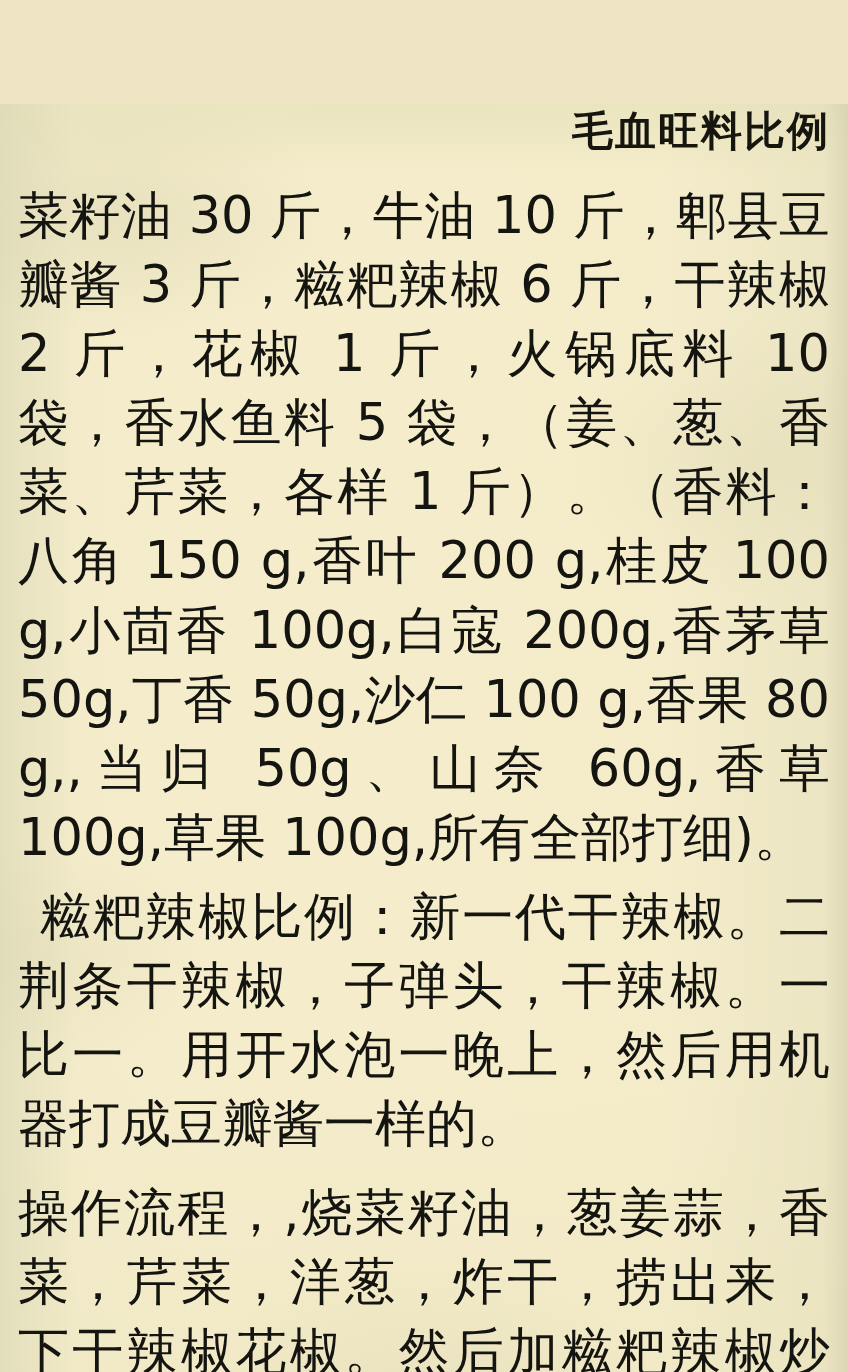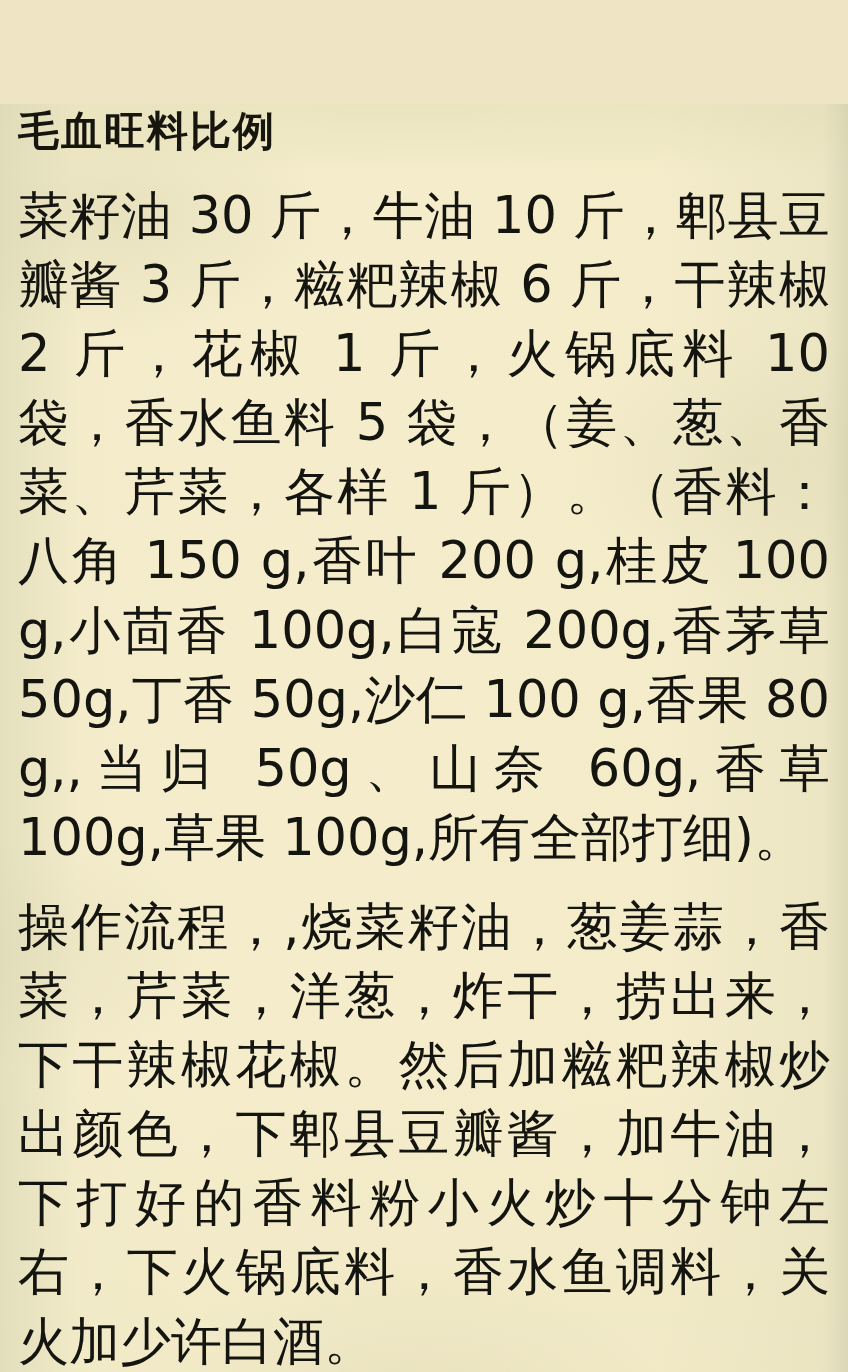--- a/index.html
+++ b/index.html
@@ -52,21 +52,21 @@
       radial-gradient(ellipse 220px 160px at 6% 62%, rgba(200,197,160,0.16), rgba(200,197,160,0) 72%);
   }
 
   .content {
     position: relative;
     z-index: 2;
     padding: 0 18px;
   }
 
   .doc-title {
-    text-align: left;
+    text-align: right;
     font-size: 41px;
     font-weight: 700;
     color: #16160f;
     letter-spacing: 2px;
     margin: 104px 0 22px 0;
     font-family: "DejaVu Sans", "Liberation Sans", sans-serif;
   }
 
   .para {
     font-size: 51px;
@@ -91,18 +91,19 @@
 </head>
 <body>
 
 <div class="page">
   <div class="content">
 
     <h1 class="doc-title">毛血旺料比例</h1>
 
     <p class="para">菜籽油 30 斤，牛油 10 斤，郫县豆瓣酱 3 斤，糍粑辣椒 6 斤，干辣椒 2 斤，花椒 1 斤，火锅底料 10 袋，香水鱼料 5 袋，（姜、葱、香菜、芹菜，各样 1 斤）。（香料：八角 150 g,香叶 200 g,桂皮 100 g,小茴香 100g,白寇 200g,香茅草 50g,丁香 50g,沙仁 100 g,香果 80 g,,当归 50g、山奈 60g,香草 100g,草果 100g,所有全部打细)。</p>
 
+    <p class="para indent block-gap">糍粑辣椒比例：新一代干辣椒。二荆条干辣椒，子弹头，干辣椒。一比一。用开水泡一晚上，然后用机器打成豆瓣酱一样的。</p>
 
     <p class="para">操作流程，,烧菜籽油，葱姜蒜，香菜，芹菜，洋葱，炸干，捞出来，下干辣椒花椒。然后加糍粑辣椒炒出颜色，下郫县豆瓣酱，加牛油，下打好的香料粉小火炒十分钟左右，下火锅底料，香水鱼调料，关火加少许白酒。</p>
 
 
   </div>
 </div>
 
 </body></html>

